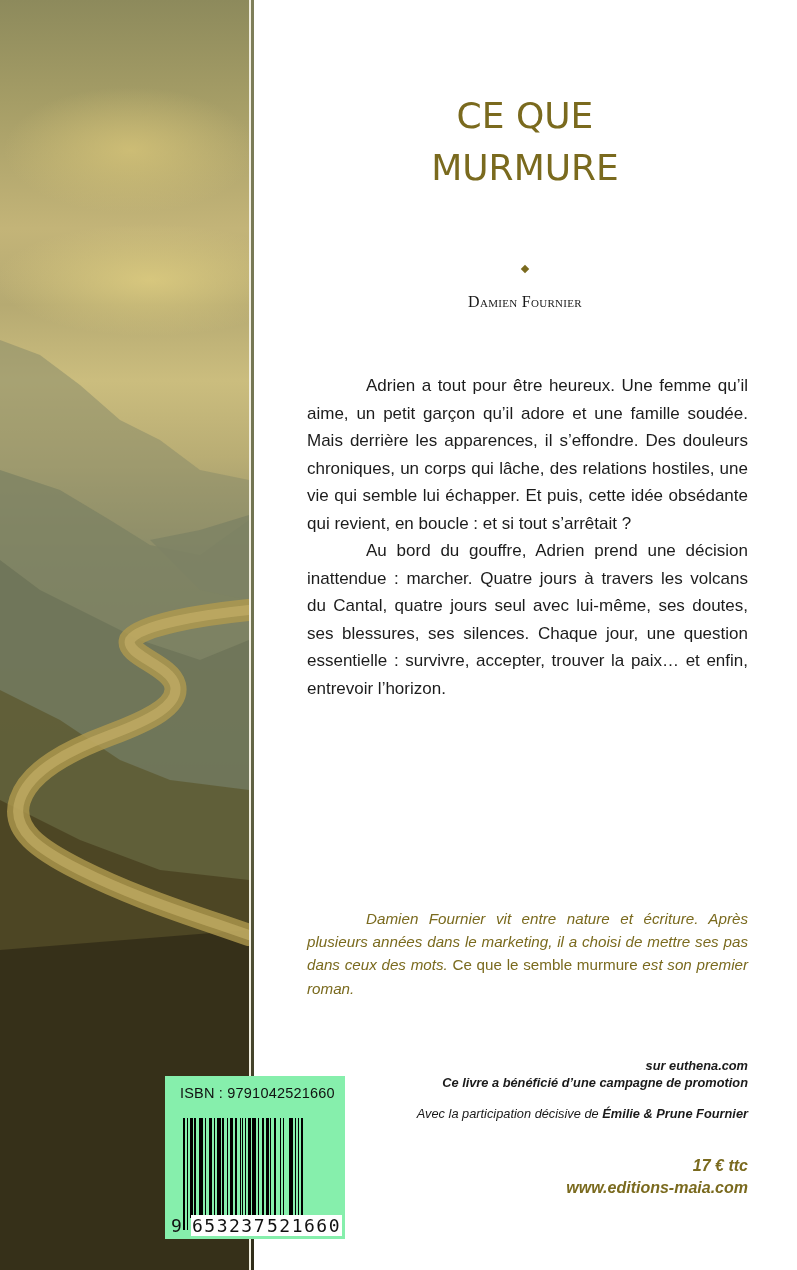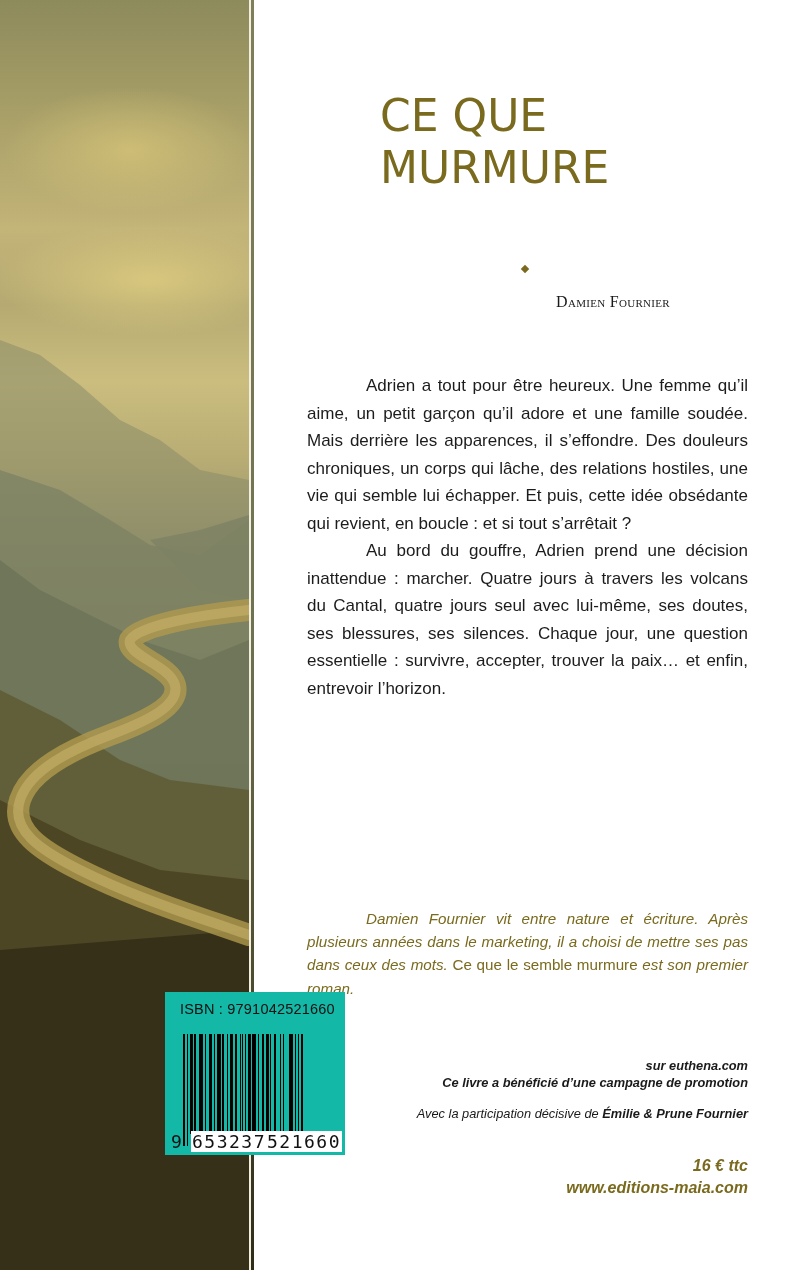--- a/index.html
+++ b/index.html
@@ -21,32 +21,32 @@
       position: absolute; left: 249px; top: 0; width: 2px; height: 1270px;
       background: #f2efe0;
     }
     .spine-edge-dark {
       position: absolute; left: 251px; top: 0; width: 3px; height: 1270px;
       background: linear-gradient(180deg, #7f7f5a, #6f7250 50%, #2f2c18);
     }
 
     .title {
       position: absolute; left: 380px; top: 90px; width: 290px;
-      color: #7a6a1e;
+      text-align: center; color: #7a6a1e;
       font-family: "DejaVu Sans", sans-serif; font-weight: normal;
-      font-size: 44px; line-height: 52px; letter-spacing: 0px;
+      font-size: 36px; line-height: 52px; letter-spacing: 0px;
       margin: 0;
     }
     .diamond {
       position: absolute; left: 522px; top: 266px; width: 6px; height: 6px;
       background: #7a6a1e; transform: rotate(45deg);
     }
     .author {
       position: absolute; left: 380px; top: 293px; width: 290px;
-      text-align: right; color: #1a1a1a;
+      text-align: center; color: #1a1a1a;
       font-family: "Liberation Serif", serif; font-size: 16px;
       font-variant: small-caps; letter-spacing: 0.3px;
     }
 
     .blurb {
       position: absolute; left: 307px; top: 372px; width: 441px;
       color: #1c1c1c;
       font-family: "Liberation Sans", sans-serif; font-size: 17px;
       line-height: 27.5px; text-align: justify; hyphens: manual;
     }
@@ -55,22 +55,22 @@
     .bio {
       position: absolute; left: 307px; top: 907px; width: 441px;
       color: #7a6a1e;
       font-family: "Liberation Sans", sans-serif; font-size: 15.2px;
       line-height: 23.2px; text-align: justify; font-style: italic;
     }
     .bio p { margin: 0; text-indent: 59px; }
     .bio .upright { font-style: normal; }
 
     .barcode-box {
-      position: absolute; left: 165px; top: 992px; width: 180px; height: 163px;
-      background: #14b8a6;
+      position: absolute; left: 165px; top: 1076px; width: 180px; height: 163px;
+      background: #86efac;
     }
     .isbn-label {
       position: absolute; left: 15px; top: 9px; font-size: 14.5px; color: #111;
       font-family: "Liberation Sans", sans-serif; letter-spacing: 0.2px;
     }
     .bars {
       position: absolute; left: 18px; top: 42px; width: 152px; height: 115px;
       display: flex; align-items: flex-start;
     }
     .bars span { display: block; height: 100px; background: #000; }
@@ -205,15 +205,15 @@
   </div>
 </div>
 
 <div class="credits">
   <div class="promo">sur euthena.com</div>
   <div class="promo">Ce livre a bénéficié d’une campagne de promotion</div>
   <div class="participation"><span>Avec la participation décisive de </span><b>Émilie &amp; Prune Fournier</b></div>
 </div>
 
 <div class="price-block">
-  <div>16 € ttc</div>
+  <div>17 € ttc</div>
   <div>www.editions-maia.com</div>
 </div>
 
 </body></html>

